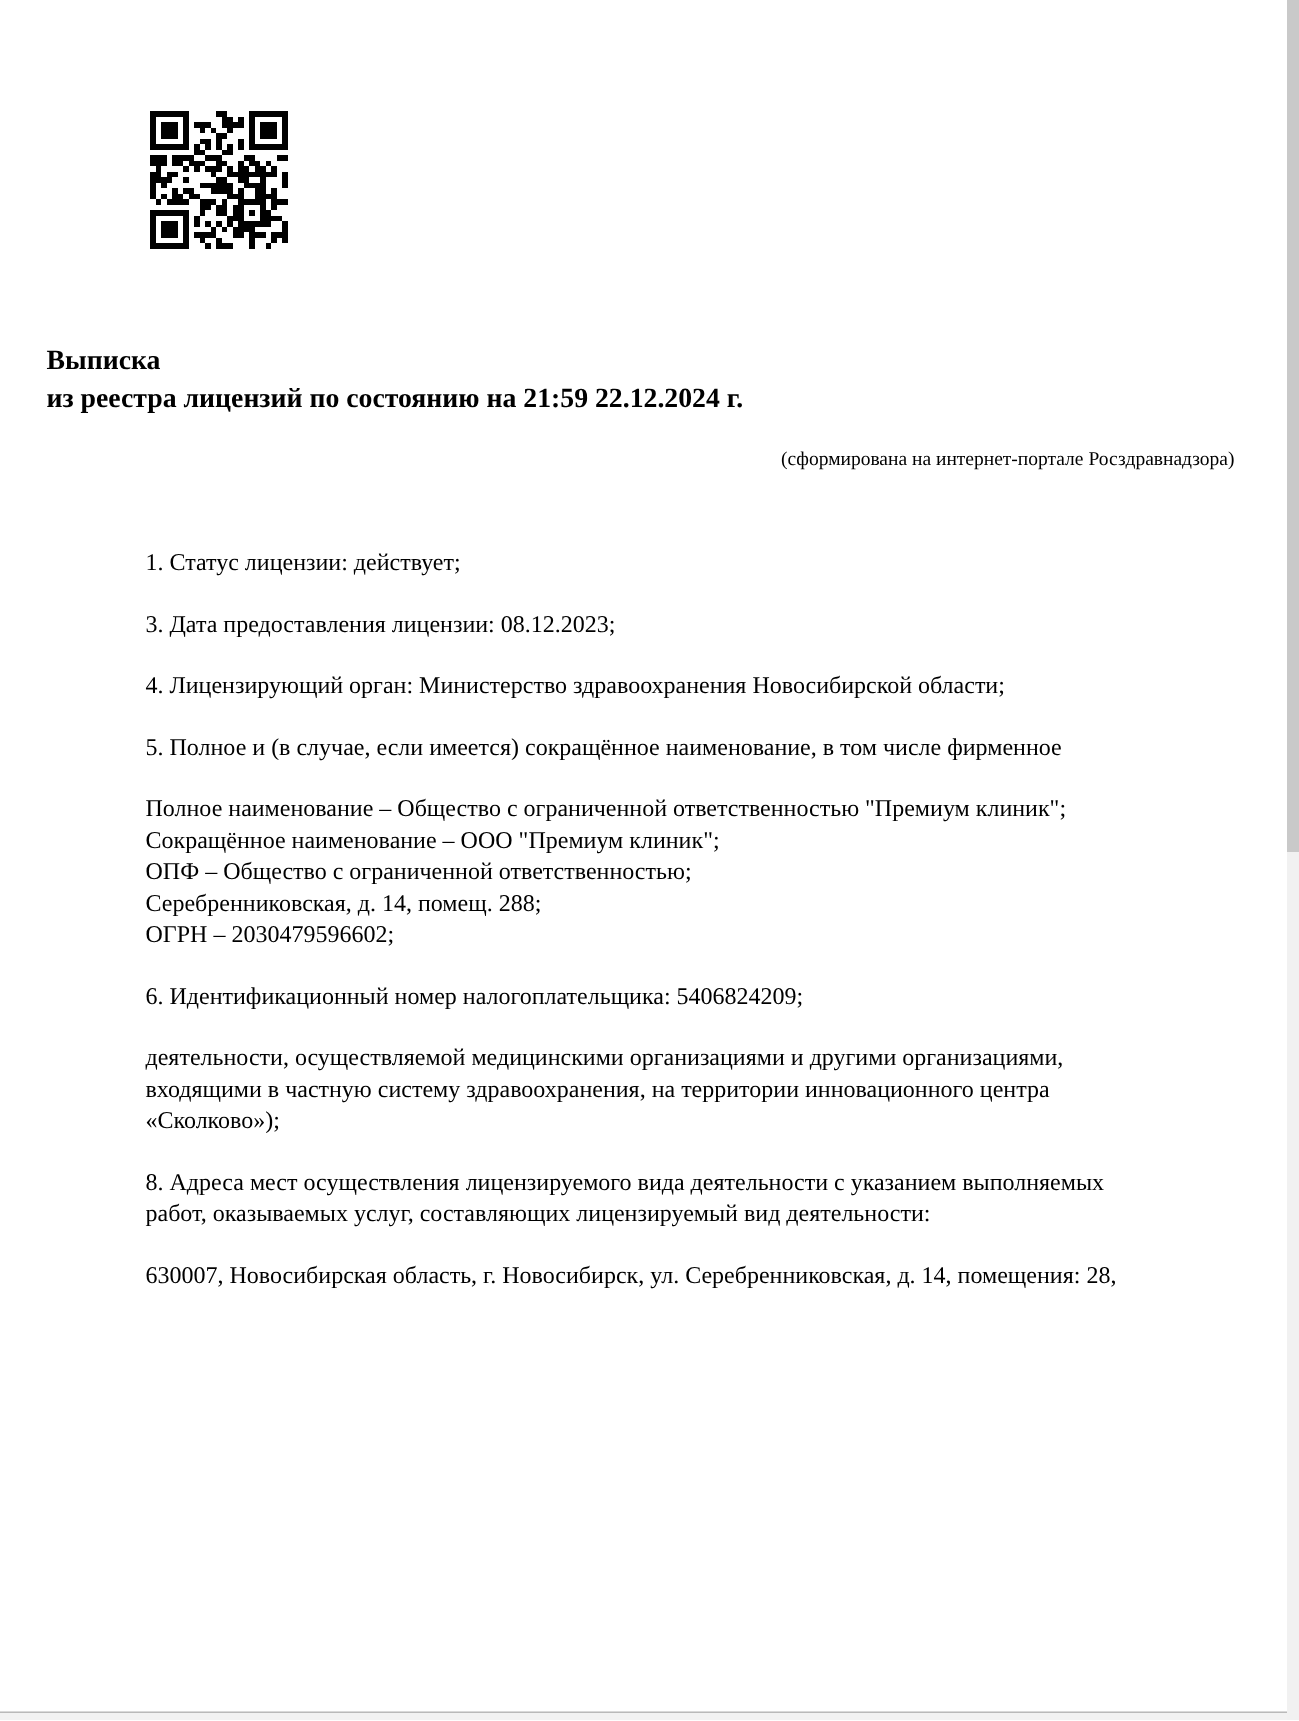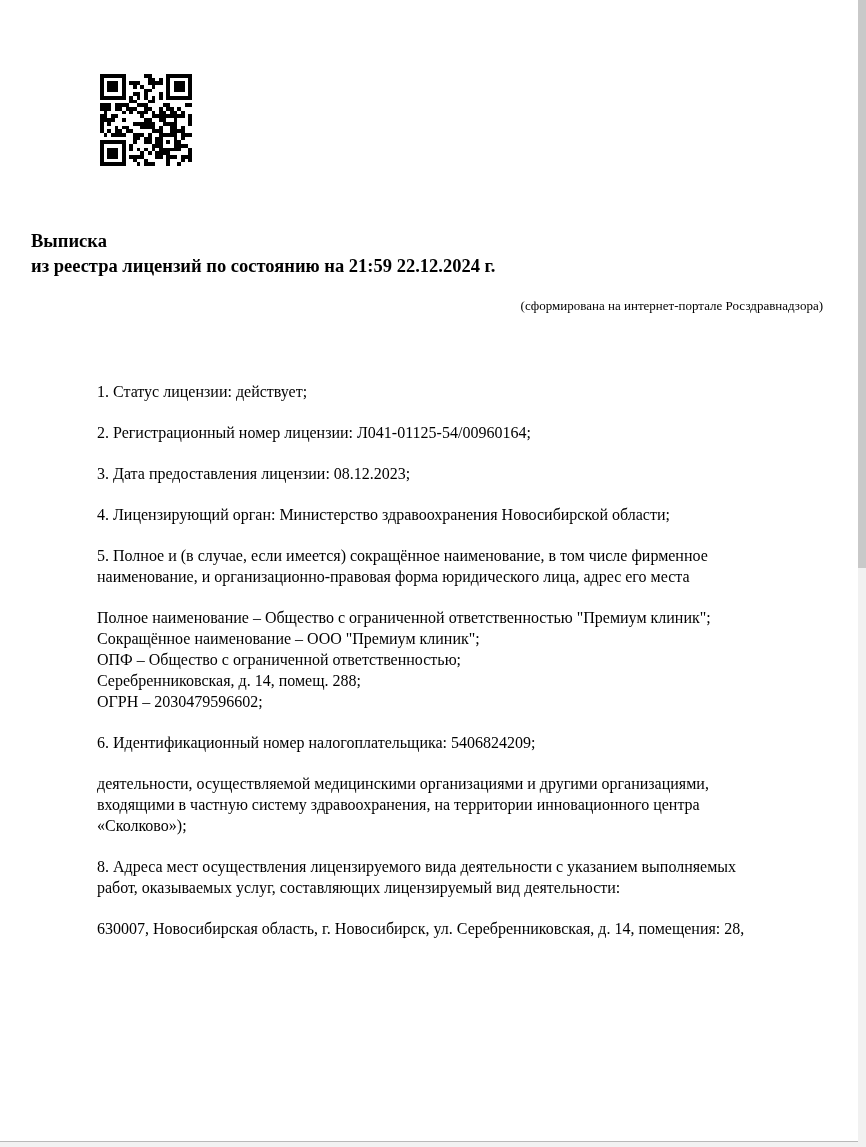--- a/index.html
+++ b/index.html
@@ -10,21 +10,21 @@
   .qr{position:absolute;left:100px;top:74px;width:92px;height:92px;}
   .qr svg{display:block;}
   .title-block{
     position:absolute;left:0;top:229px;width:858px;text-align:left;
     font-weight:bold;font-size:18.5px;line-height:25px;white-space:nowrap;padding-left:31px;
   }
   .subtitle{
     position:absolute;top:297px;right:43px;font-size:13px;line-height:18px;white-space:nowrap;
   }
   .doc-body{position:absolute;left:97px;top:365px;font-size:16px;}
-  .para{margin:16px 0 20px 0;}
+  .para{margin:0 0 20px 0;}
   .line{height:21px;line-height:21px;white-space:nowrap;}
   .page-edge{
     position:absolute;left:0;top:1141px;width:858px;height:6px;
     background:#f2f2f2;border-top:1px solid #b9b9b9;box-sizing:border-box;
   }
   .scrollbar{position:absolute;right:0;top:0;width:8px;height:1147px;background:#f1f1f1;}
   .scrollbar .thumb{position:absolute;left:0;top:0;width:8px;height:568px;background:#c9c9c9;}
 </style>
 </head>
 <body>
@@ -356,31 +356,27 @@
     <div>из реестра лицензий по состоянию на 21:59 22.12.2024 г.</div>
   </div>
 
   <div class="subtitle">(сформирована на интернет-портале Росздравнадзора)</div>
 
   <div class="doc-body">
       <div class="para">
         <div class="line">1. Статус лицензии: действует;</div>
       </div>
       <div class="para">
-        <div class="line">2. Регистрационный номер лицензии: Л041-01125-54/00960164;</div>
-      </div>
-      <div class="para">
         <div class="line">3. Дата предоставления лицензии: 08.12.2023;</div>
       </div>
       <div class="para">
         <div class="line">4. Лицензирующий орган: Министерство здравоохранения Новосибирской области;</div>
       </div>
       <div class="para">
         <div class="line">5. Полное и (в случае, если имеется) сокращённое наименование, в том числе фирменное</div>
-        <div class="line">наименование, и организационно-правовая форма юридического лица, адрес его места</div>
       </div>
       <div class="para">
         <div class="line">Полное наименование – Общество с ограниченной ответственностью "Премиум клиник";</div>
         <div class="line">Сокращённое наименование – ООО "Премиум клиник";</div>
         <div class="line">ОПФ – Общество с ограниченной ответственностью;</div>
         <div class="line">Серебренниковская, д. 14, помещ. 288;</div>
         <div class="line">ОГРН – 2030479596602;</div>
       </div>
       <div class="para">
         <div class="line">6. Идентификационный номер налогоплательщика: 5406824209;</div>

